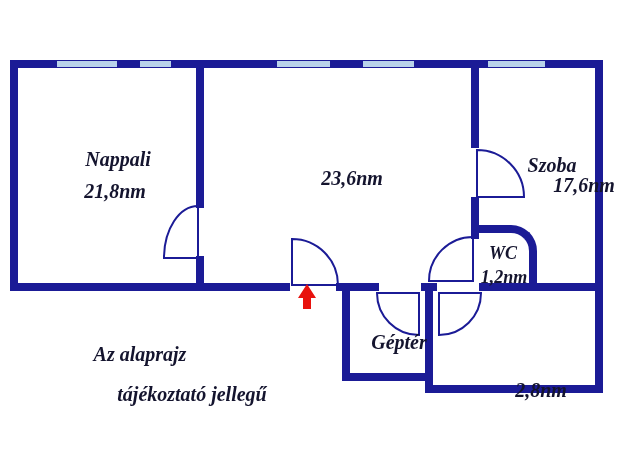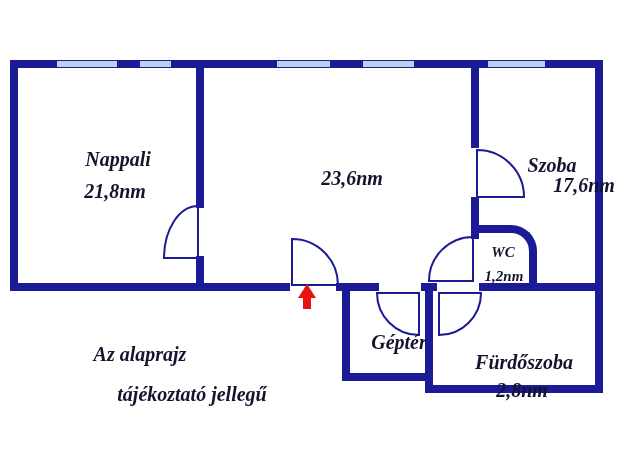--- a/index.html
+++ b/index.html
@@ -22,21 +22,21 @@
   .label {
     position: absolute;
     transform: translateX(-50%);
     color: #14142e;
     font-style: italic;
     font-weight: bold;
     font-size: 20px;
     white-space: nowrap;
     line-height: 1.1;
   }
-  .label.small { font-size: 15px; }
+  .label.small { font-size: 18px; }
   svg.overlay {
     position: absolute;
     left: 0; top: 0;
     pointer-events: none;
   }
   .door { fill: none; stroke: #1b1b96; stroke-width: 2; }
   .arrow { fill: #e8120e; stroke: none; }
 </style>
 </head>
 <body>
@@ -88,19 +88,18 @@
   <div class="label" style="left:352px;top:167px">23,6nm</div>
 
   <div class="label" style="left:552px;top:154px">Szoba</div>
   <div class="label" style="left:584px;top:174px">17,6nm</div>
 
   <div class="label small" style="left:503px;top:244px">WC</div>
   <div class="label small" style="left:504px;top:268px">1,2nm</div>
 
   <div class="label" style="left:399px;top:331px">Géptér</div>
 
-  <div class="label" style="left:524px;top:351px">Fürdőszoba</div>
-  <div class="label" style="left:522px;top:379px">2,8nm</div>
+  <div class="label" style="left:541px;top:379px">2,8nm</div>
 
   <div class="label" style="left:192px;top:383px">tájékoztató jellegű</div>
   <div class="label" style="left:140px;top:343px">Az alaprajz</div>
 
 </div>
 
 </body></html>

